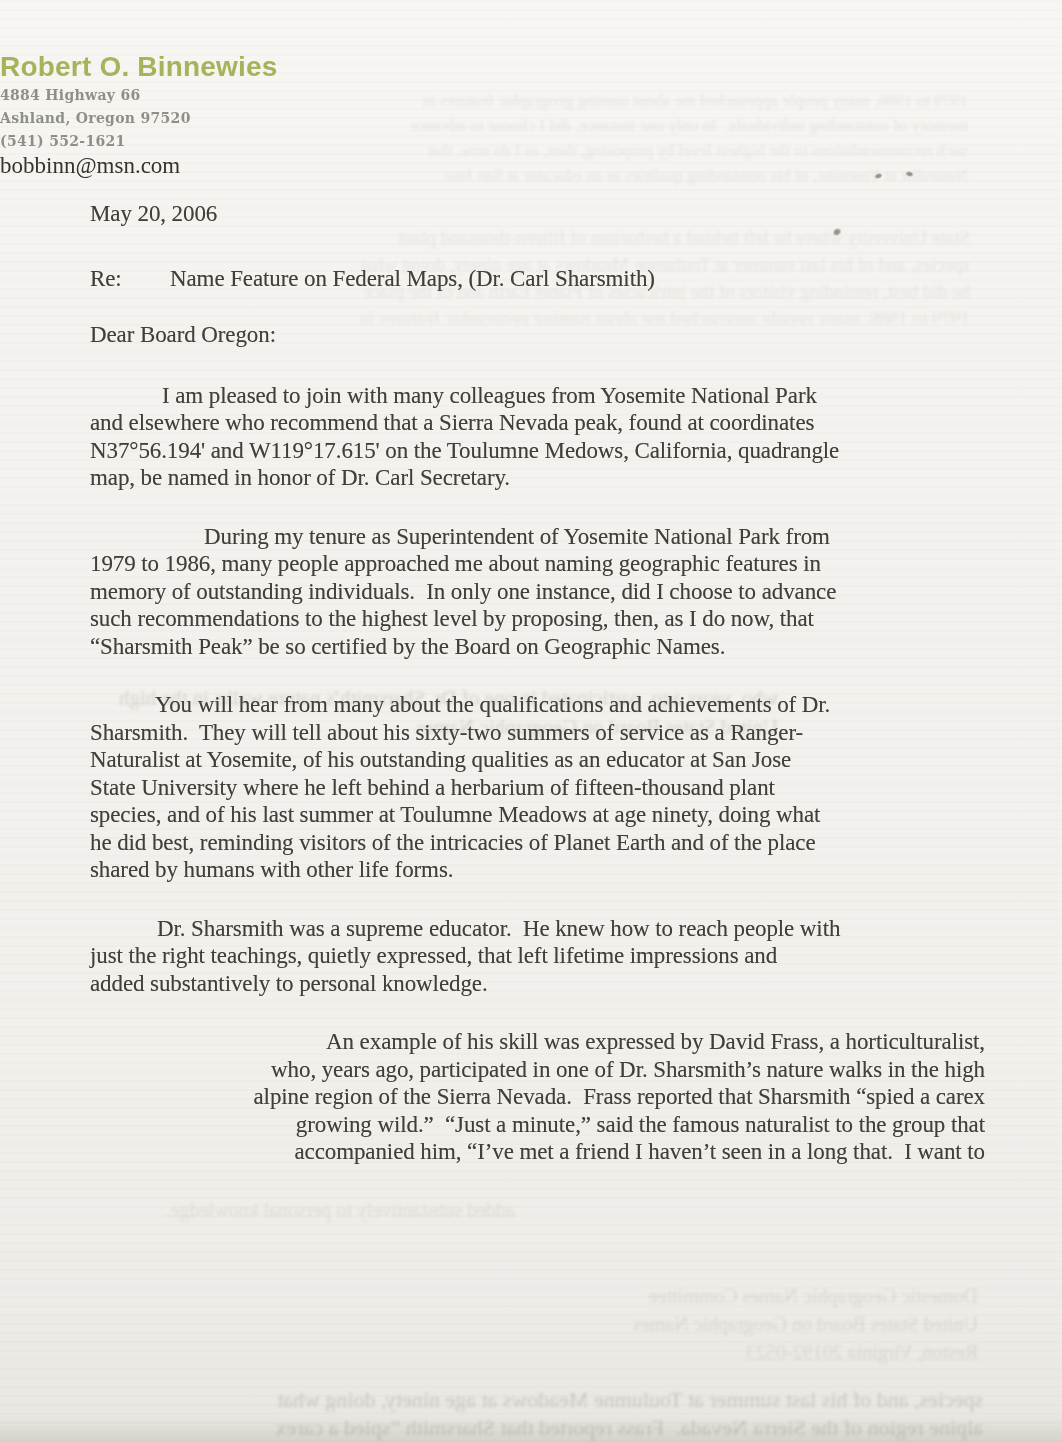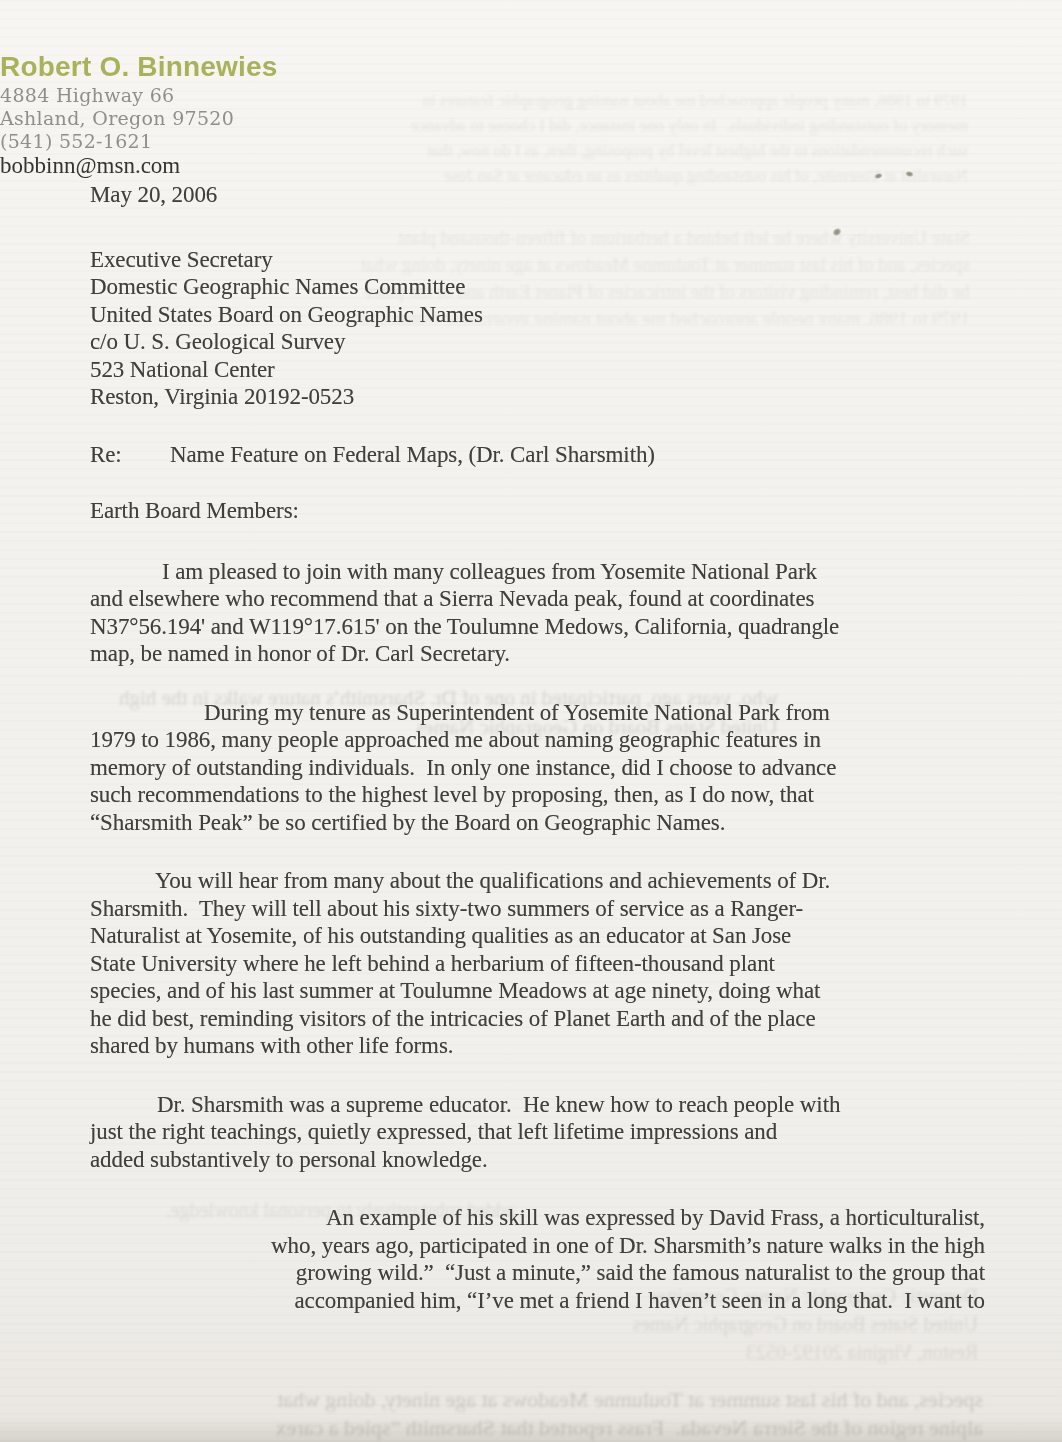--- a/index.html
+++ b/index.html
@@ -24,30 +24,30 @@
   }
   
   .letterhead { position: absolute; top: 50px; left: 0; width: 100%; text-align: left; }
   .lh-name {
     font-family: "Liberation Sans", sans-serif;
     font-weight: 700; font-size: 28px; line-height: 34px;
     letter-spacing: 0.2px; color: #a8b25a;
   }
   .lh-line {
     font-family: "DejaVu Serif", "Liberation Serif", serif;
-    font-weight: 400; font-size: 19px; line-height: 23px;
+    font-weight: 700; font-size: 14px; line-height: 23px;
     letter-spacing: 0.3px; color: #8f8f89;
   }
   .lh-email {
     font-size: 23px; line-height: 23px; margin-top: 1px;
     color: #34332e; font-weight: 400;
   }
   
   .content {
-    position: absolute; top: 181px; left: 90px; width: 895px;
+    position: absolute; top: 200px; left: 90px; width: 895px;
     font-size: 23px; line-height: 27.5px;
     letter-spacing: -0.1px;
     color: #403f39;
     text-shadow: 0 0 0.5px rgba(64,63,57,0.4);
   }
   .date-line { margin-bottom: 37px; }
   .recipient { margin-bottom: 30px; }
   .re-line { margin-bottom: 29px; }
   .re-label { display: inline-block; width: 80px; }
   .salutation { margin-bottom: 33px; }
@@ -100,34 +100,26 @@
     <div class="lh-name">Robert O. Binnewies</div>
     <div class="lh-line">4884 Highway 66</div>
     <div class="lh-line">Ashland, Oregon 97520</div>
     <div class="lh-line">(541) 552-1621</div>
     <div class="lh-email">bobbinn@msn.com</div>
   </header>
 
   <div class="content">
     <div class="date-line">May 20, 2006</div>
 
-    <div class="recipient">
-      <div class="line">Executive Secretary</div>
-      <div class="line">Domestic Geographic Names Committee</div>
-      <div class="line">United States Board on Geographic Names</div>
-      <div class="line">c/o U. S. Geological Survey</div>
-      <div class="line">523 National Center</div>
-      <div class="line">Reston, Virginia 20192-0523</div>
-    </div>
 
     <div class="re-line">
       <span class="re-label">Re:</span><span>Name Feature on Federal Maps, (Dr. Carl Sharsmith)</span>
     </div>
 
-    <div class="salutation">Earth Board Members:</div>
+    <div class="salutation">Dear Board Oregon:</div>
 
     <div class="para p1">
       <div class="line first">I am pleased to join with many colleagues from Yosemite National Park</div>
       <div class="line">and elsewhere who recommend that a Sierra Nevada peak, found at coordinates</div>
       <div class="line">N37°56.194' and W119°17.615' on the Toulumne Medows, California, quadrangle</div>
       <div class="line">map, be named in honor of Dr. Carl Secretary.</div>
     </div>
 
     <div class="para p2">
       <div class="line first">During my tenure as Superintendent of Yosemite National Park from</div>
@@ -149,20 +141,21 @@
 
     <div class="para p4">
       <div class="line first">Dr. Sharsmith was a supreme educator.  He knew how to reach people with</div>
       <div class="line">just the right teachings, quietly expressed, that left lifetime impressions and</div>
       <div class="line">added substantively to personal knowledge.</div>
     </div>
 
     <div class="para p5">
       <div class="line first">An example of his skill was expressed by David Frass, a horticulturalist,</div>
       <div class="line">who, years ago, participated in one of Dr. Sharsmith’s nature walks in the high</div>
+      <div class="line">alpine region of the Sierra Nevada.  Frass reported that Sharsmith “spied a carex</div>
       <div class="line">growing wild.”  “Just a minute,” said the famous naturalist to the group that</div>
       <div class="line">accompanied him, “I’ve met a friend I haven’t seen in a long that.  I want to</div>
     </div>
   </div>
 
   <div class="ghost g1">
     <div class="line">1979 to 1986, many people approached me about naming geographic features in</div>
     <div class="line">memory of outstanding individuals.  In only one instance, did I choose to advance</div>
     <div class="line">such recommendations to the highest level by proposing, then, as I do now, that</div>
     <div class="line">Naturalist at Yosemite, of his outstanding qualities as an educator at San Jose</div>

